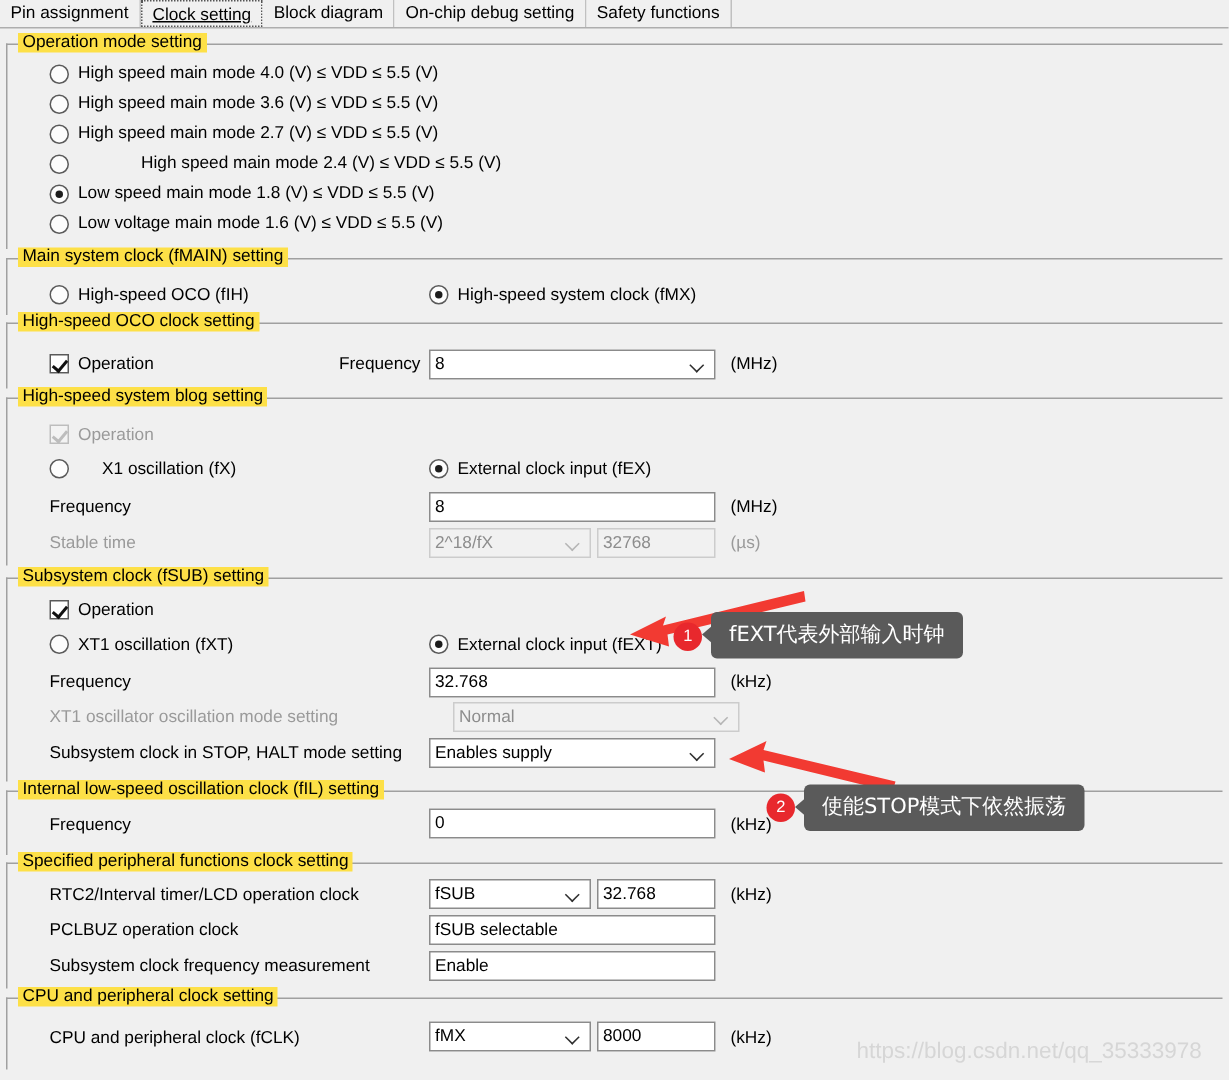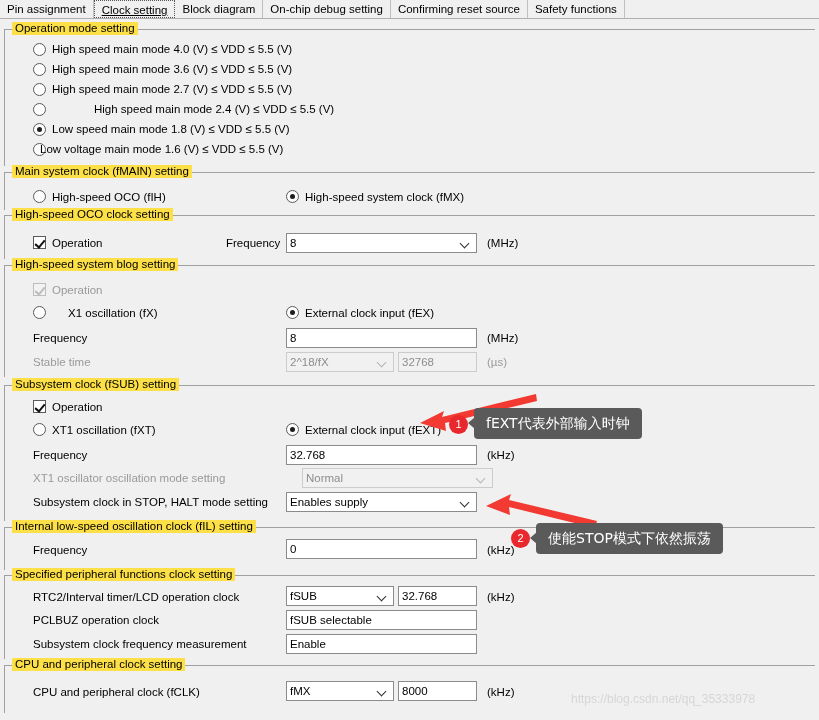--- a/index.html
+++ b/index.html
@@ -209,36 +209,35 @@
     left: -6px; top: 9px;
     width: 0; height: 0;
     border-top: 6px solid transparent;
     border-bottom: 6px solid transparent;
     border-right: 7px solid #5a5a5a;
   }
   .ann-arrow { position: absolute; z-index: 38; }
 
   .watermark {
     position: absolute;
-    font-size: 12px;
+    font-size: 15px;
     color: #d6d6d6;
     white-space: nowrap;
     z-index: 5;
     font-family: "Liberation Sans", sans-serif;
   }
 </style>
 </head>
 <body>
 
 <div class="tabbar">
   <div class="tab first">Pin assignment</div>
   <div class="tab active">Clock setting</div>
   <div class="tab">Block diagram</div>
   <div class="tab">On-chip debug setting</div>
-  <div class="tab">Confirming reset source</div>
   <div class="tab">Safety functions</div>
 </div>
 
 <div class="group" style="left:4px; top:29px; width:811px; height:137px;">
   <div class="gb-line-top" style="left:0; width:811px;"></div>
   <div class="gb-line-left" style="height:137px;"></div>
   <div class="gb-title">Operation mode setting</div>
 </div>
 <div class="radio" style="left:33px; top:43px;"></div>
 <div class="lbl" style="left:52px; top:42px;">High speed main mode 4.0 (V) ≤ VDD ≤ 5.5 (V)</div>
@@ -249,21 +248,21 @@
 <div class="radio" style="left:33px; top:83px;"></div>
 <div class="lbl" style="left:52px; top:82px;">High speed main mode 2.7 (V) ≤ VDD ≤ 5.5 (V)</div>
 
 <div class="radio" style="left:33px; top:103px;"></div>
 <div class="lbl" style="left:52px; top:102px;padding-left:42px;">High speed main mode 2.4 (V) ≤ VDD ≤ 5.5 (V)</div>
 
 <div class="radio checked" style="left:33px; top:123px;"></div>
 <div class="lbl" style="left:52px; top:122px;">Low speed main mode 1.8 (V) ≤ VDD ≤ 5.5 (V)</div>
 
 <div class="radio" style="left:33px; top:143px;"></div>
-<div class="lbl" style="left:40px; top:142px;text-align:center;">Low voltage main mode 1.6 (V) ≤ VDD ≤ 5.5 (V)</div>
+<div class="lbl" style="left:52px; top:142px;text-align:center;">Low voltage main mode 1.6 (V) ≤ VDD ≤ 5.5 (V)</div>
 
 <div class="group" style="left:4px; top:172px; width:811px; height:38px;">
   <div class="gb-line-top" style="left:0; width:811px;"></div>
   <div class="gb-line-left" style="height:38px;"></div>
   <div class="gb-title">Main system clock (fMAIN) setting</div>
 </div>
 <div class="radio" style="left:33px; top:190px;"></div>
 <div class="lbl" style="left:52px; top:190px;">High-speed OCO (fIH)</div>
 <div class="radio checked" style="left:286px; top:190px;"></div>
 <div class="lbl" style="left:305px; top:190px;">High-speed system clock (fMX)</div>

